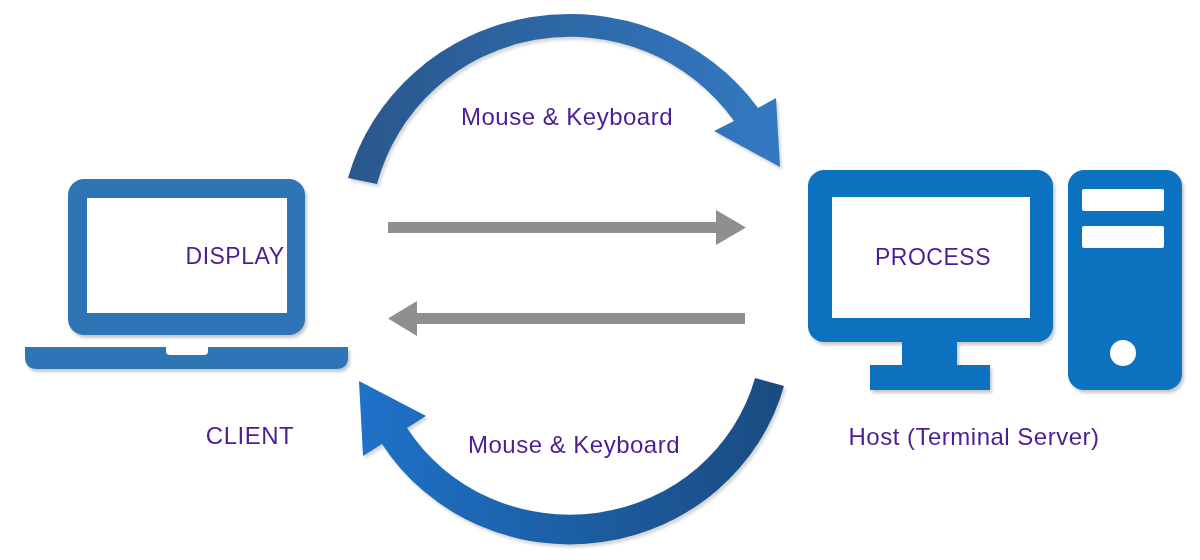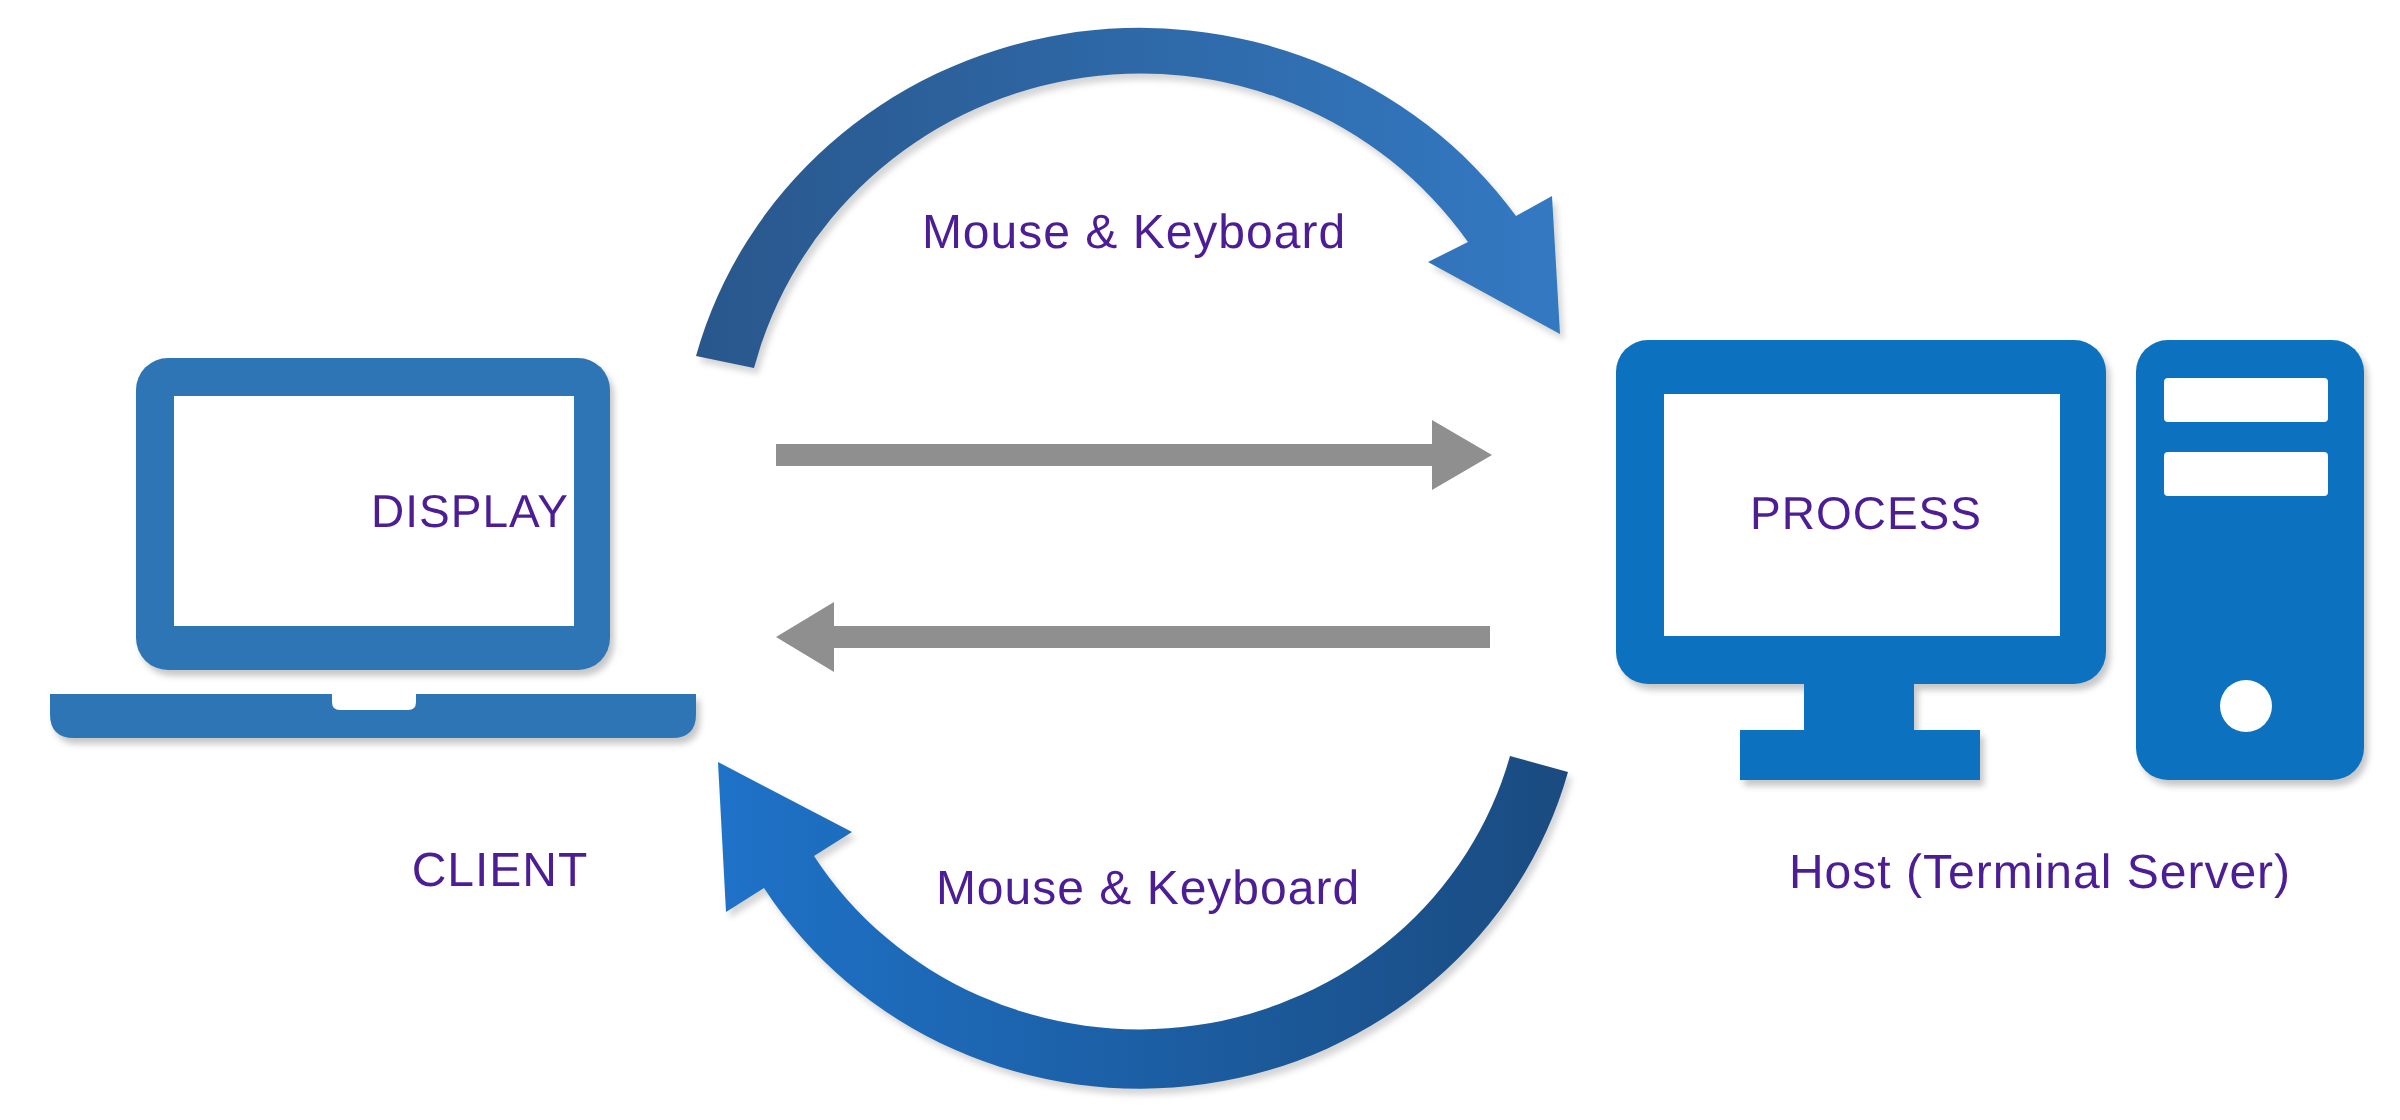--- a/index.html
+++ b/index.html
@@ -97,20 +97,20 @@
       <circle cx="1123" cy="353" r="13" fill="#FFFFFF"></circle>
     </g>
   </svg>
 
   <div class="label device-label" style="left:187px; top:256px;margin-left:48px;">DISPLAY</div>
 
   <div class="label device-label" style="left:933px; top:257px;">PROCESS</div>
 
   <div class="label caption-label" style="left:204px; top:436px;margin-left:46px;">CLIENT</div>
 
-  <div class="label caption-label" style="left:1020px; top:437px;">Host (Terminal Server)</div>
+  <div class="label caption-label" style="left:974px; top:437px;">Host (Terminal Server)</div>
 
   <div class="label flow-label" style="left:567px; top:117px;">Mouse &amp; Keyboard</div>
 
 
   <div class="label flow-label" style="left:574px; top:445px;">Mouse &amp; Keyboard</div>
 
 </div>
 
 </body></html>

